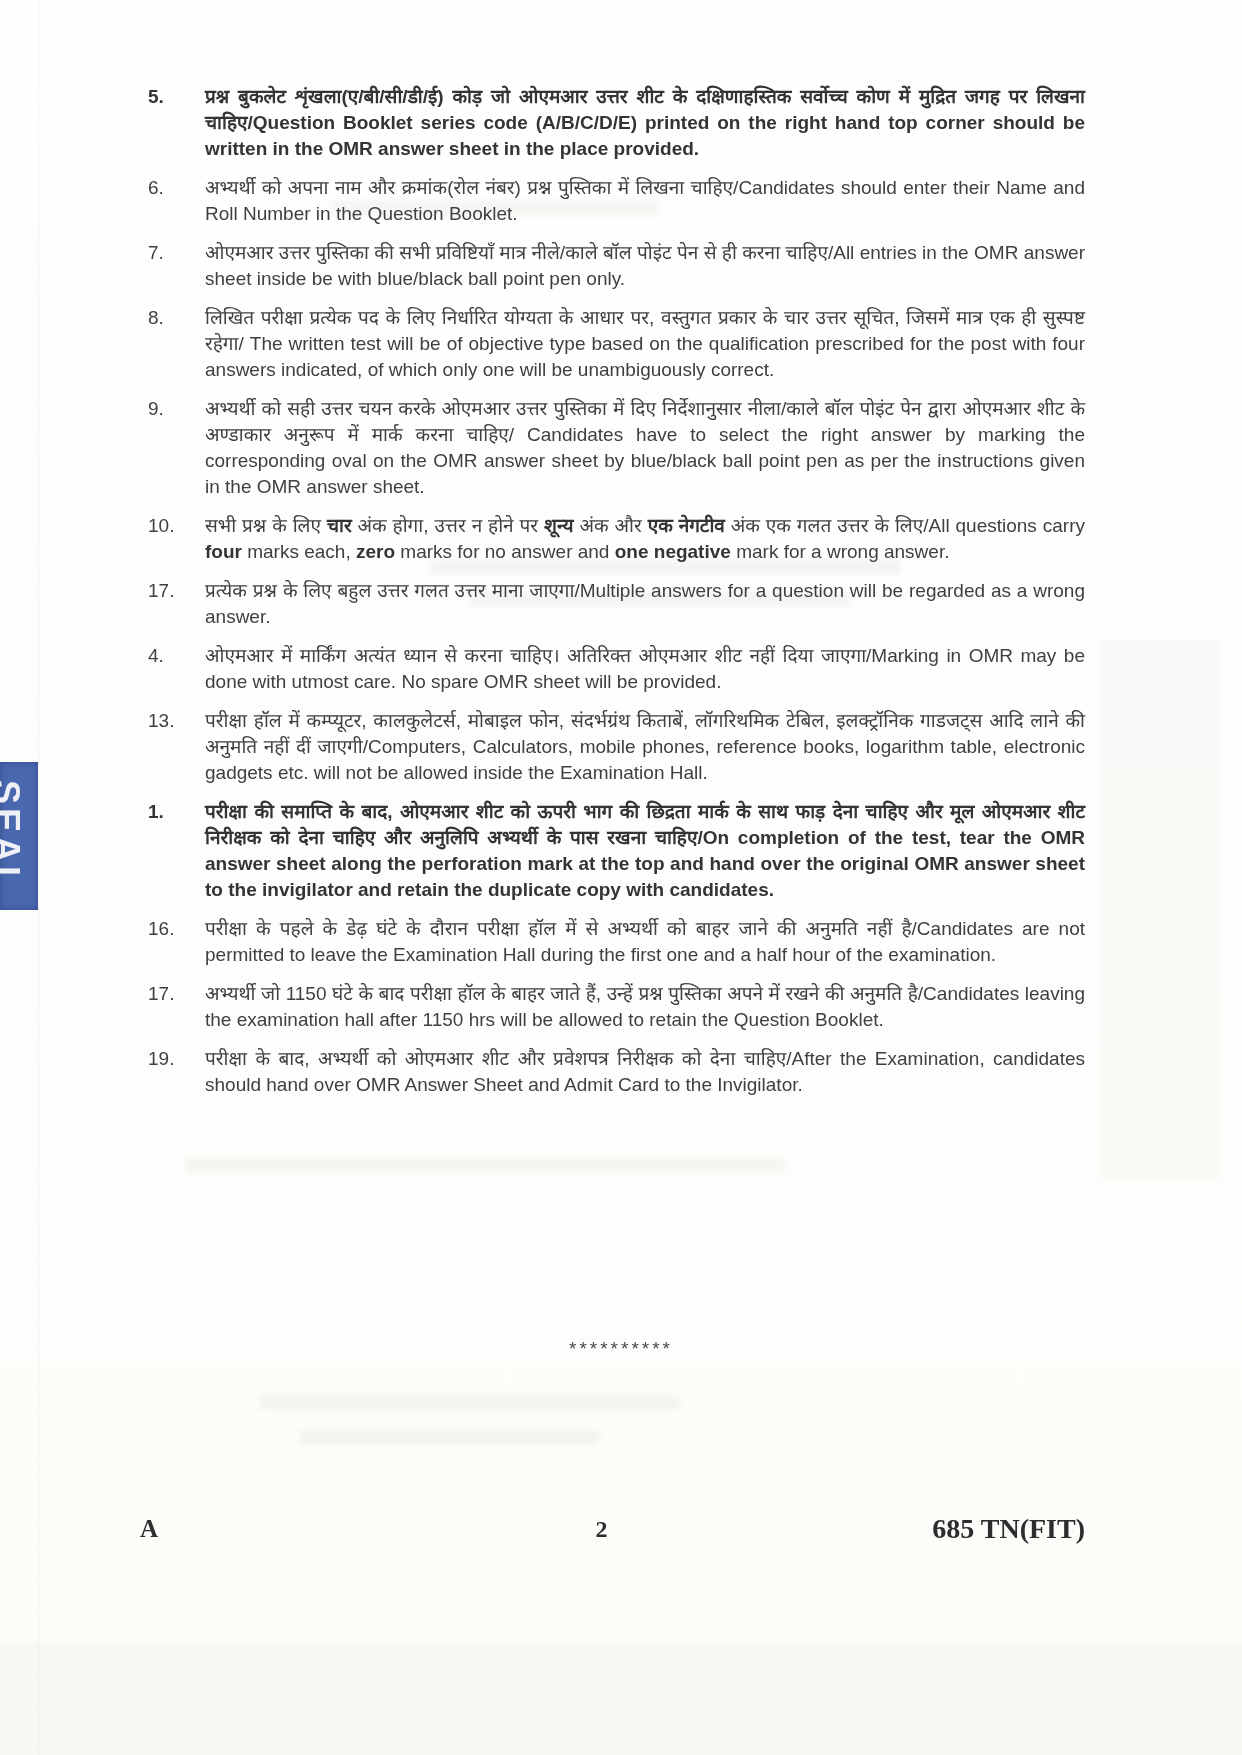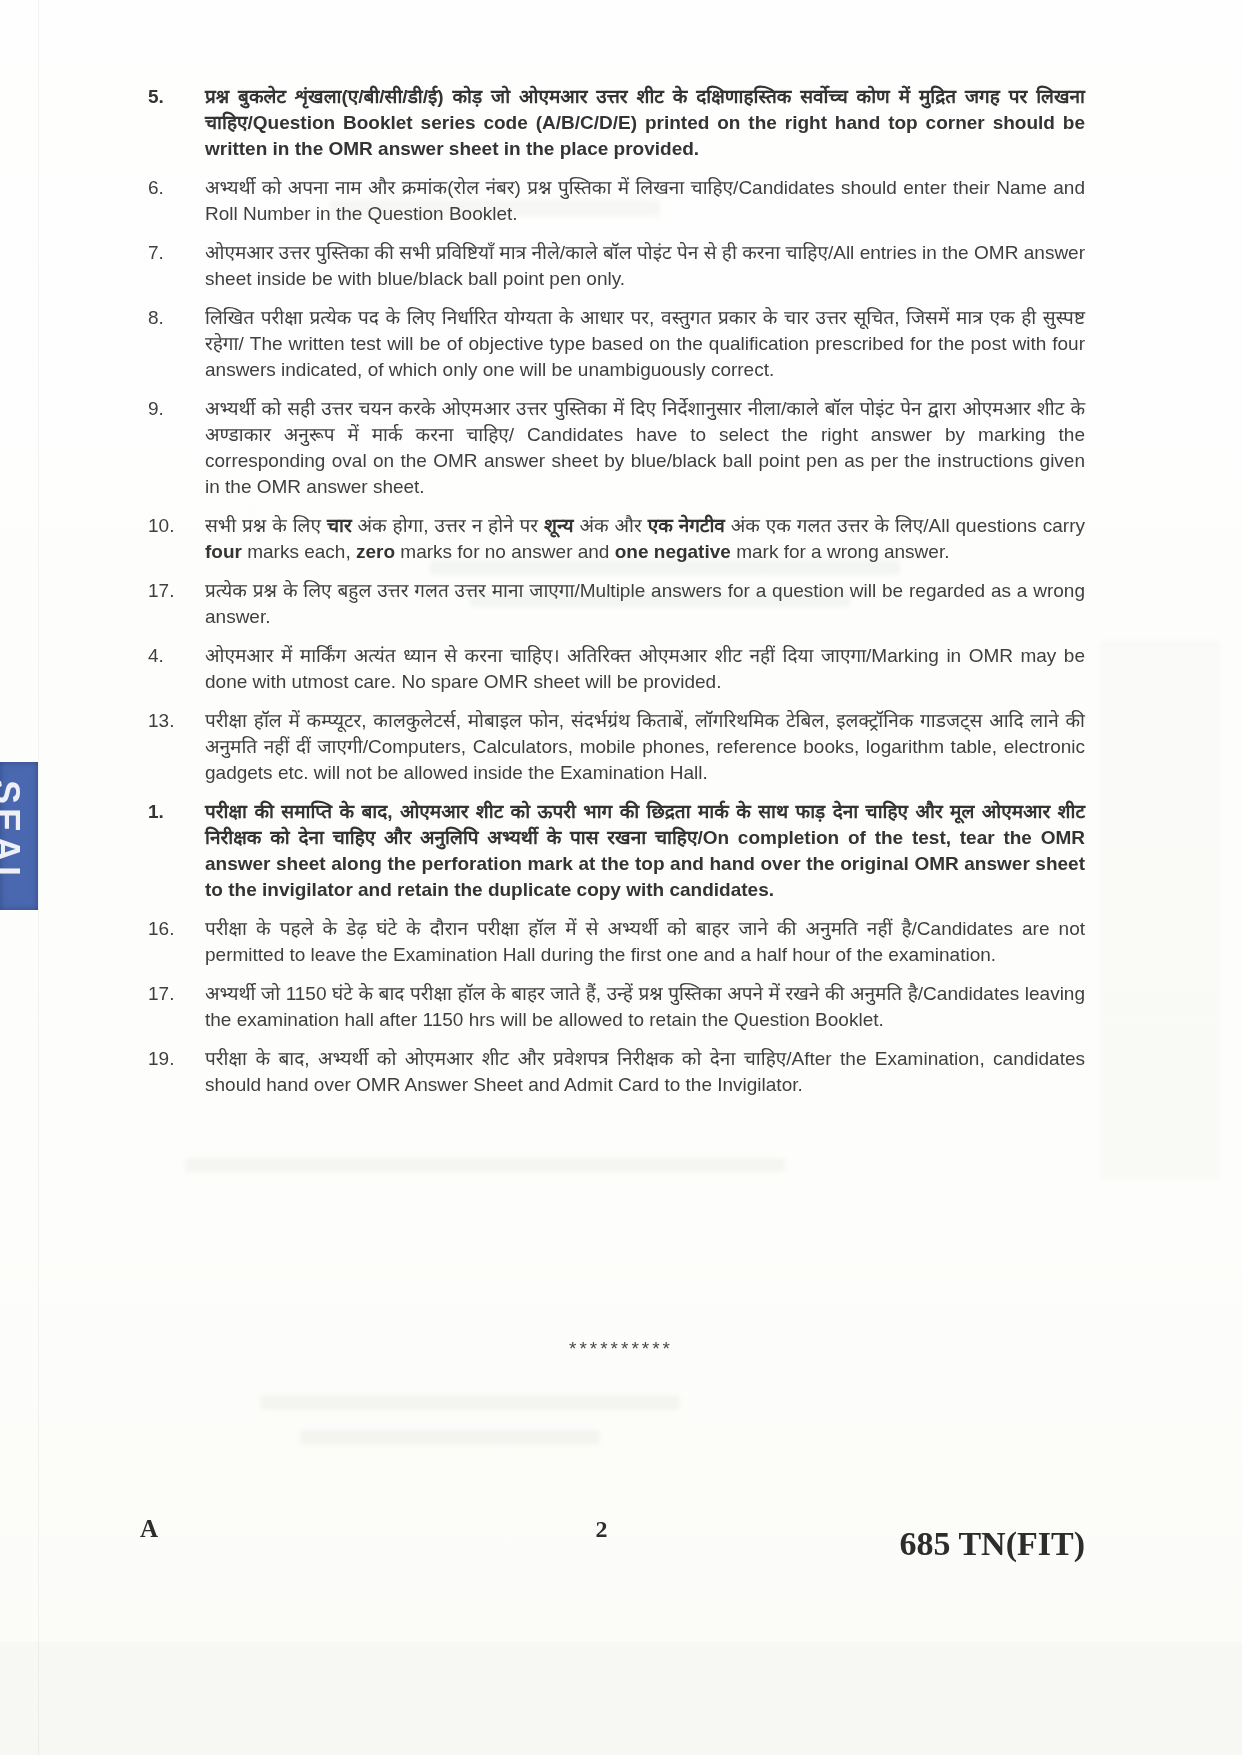--- a/index.html
+++ b/index.html
@@ -36,21 +36,21 @@
     position: absolute; left: 0; top: 1338px; width: 100%;
     text-align: center; font-size: 19px; letter-spacing: 3px; color: #4a4a4a;
   }
   .footer {
     position: absolute; left: 140px; top: 1513px; width: 945px; height: 34px;
     font-family: "Liberation Serif", "DejaVu Serif", serif;
     font-weight: bold; color: #2d2d2d;
   }
   .footer .f-left  { position: absolute; left: 0; top: 2px; font-size: 25px; }
   .footer .f-center{ position: absolute; left: 0; right: 22px; top: 3px; text-align: center; font-size: 24px; }
-  .footer .f-right { position: absolute; right: 0; top: 12px; font-size: 34px; }
+  .footer .f-right { position: absolute; right: 0; top: 0; font-size: 28px; }
   .seal {
     position: absolute; left: 0; top: 762px; width: 38px; height: 148px;
     background: #4a68b0; overflow: hidden;
     box-shadow: inset 0 0 6px rgba(30,45,95,0.5);
   }
   .seal .seal-text {
     position: absolute; left: 50%; top: 50%;
     transform: translate(-62%, -50%) rotate(90deg);
     color: #eef0f5; font-weight: bold; font-size: 36px; letter-spacing: 4px;
     font-family: "Liberation Sans", sans-serif;

